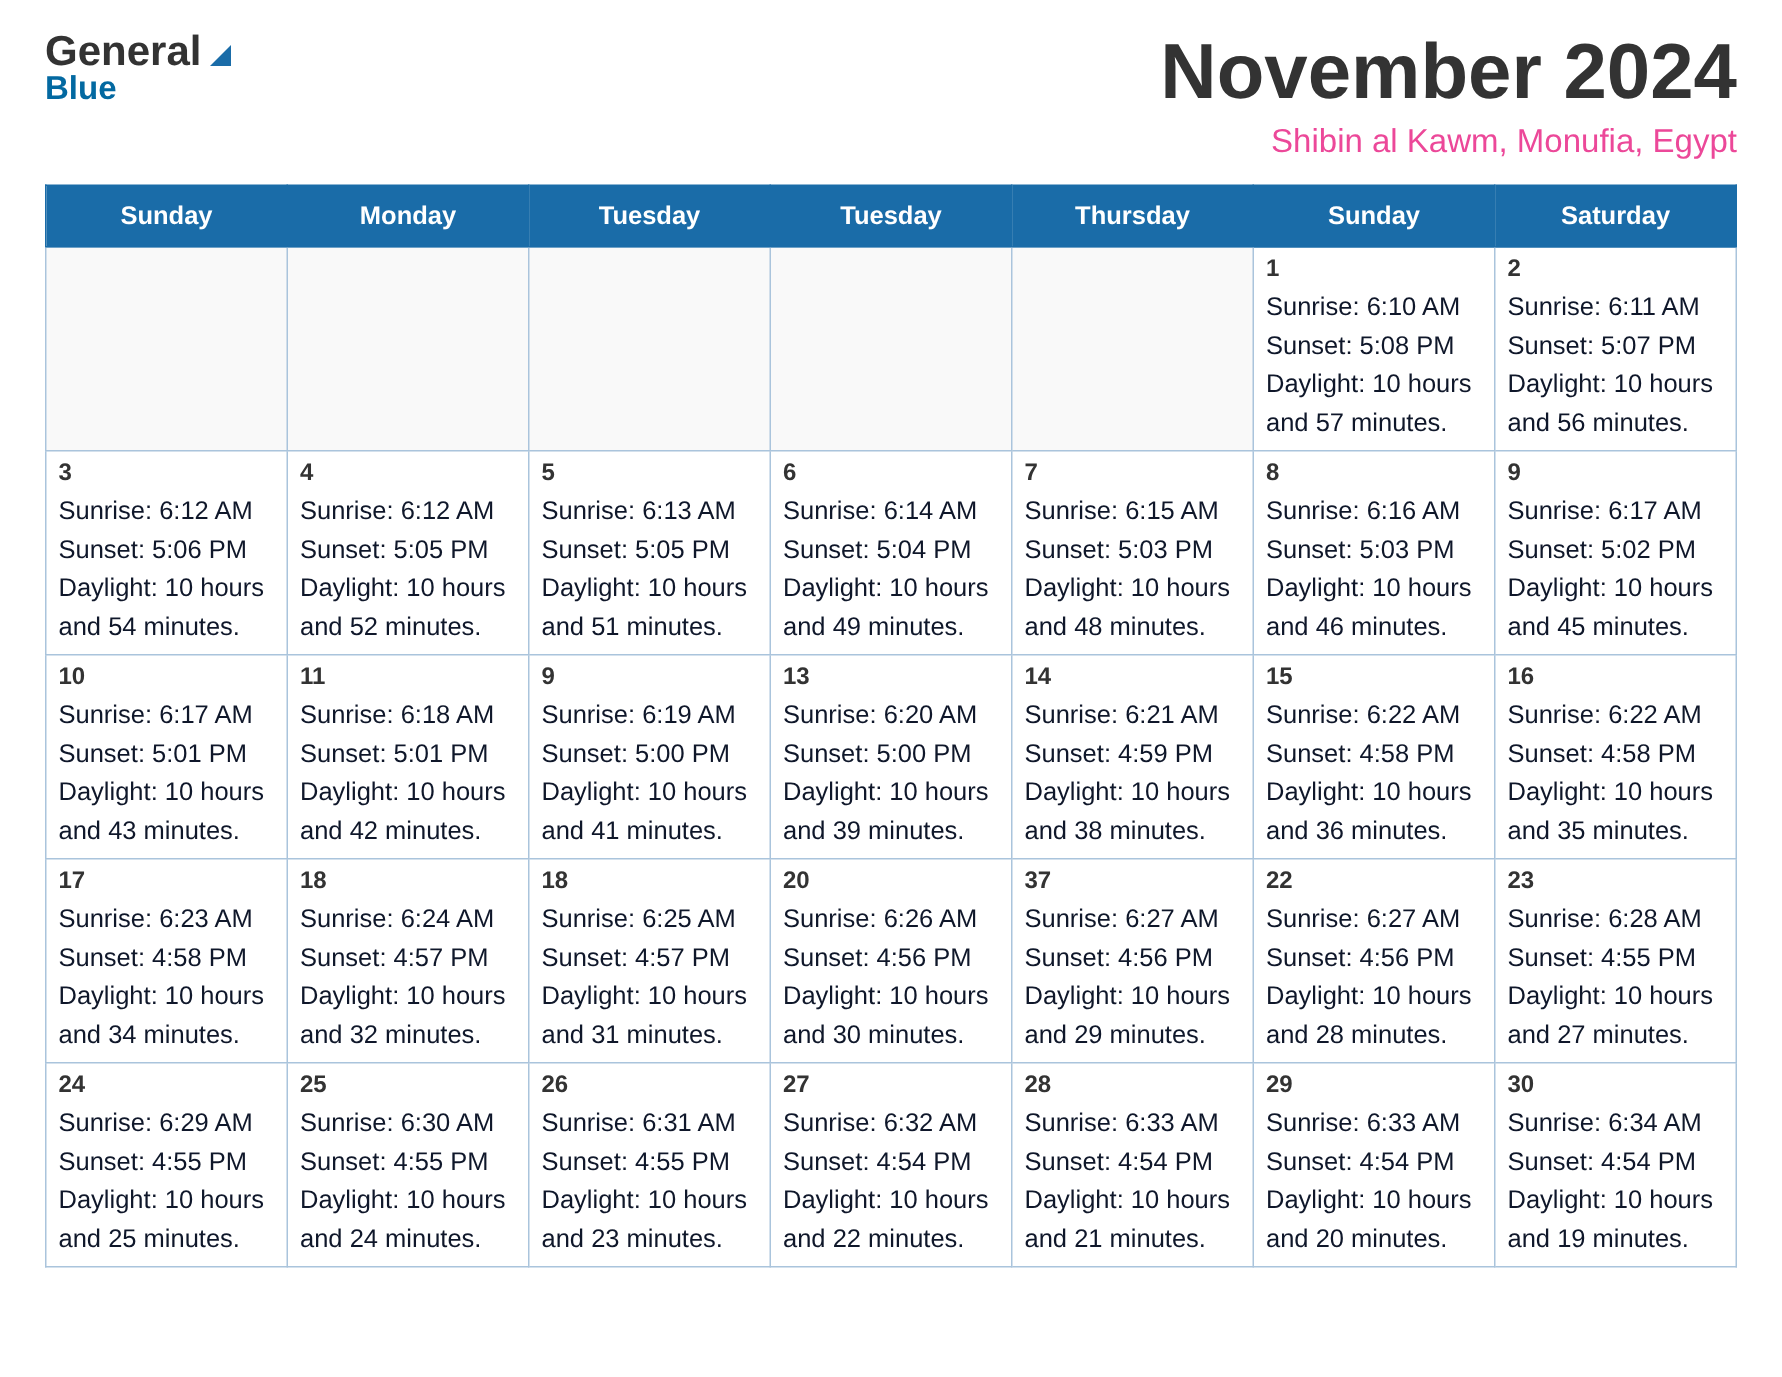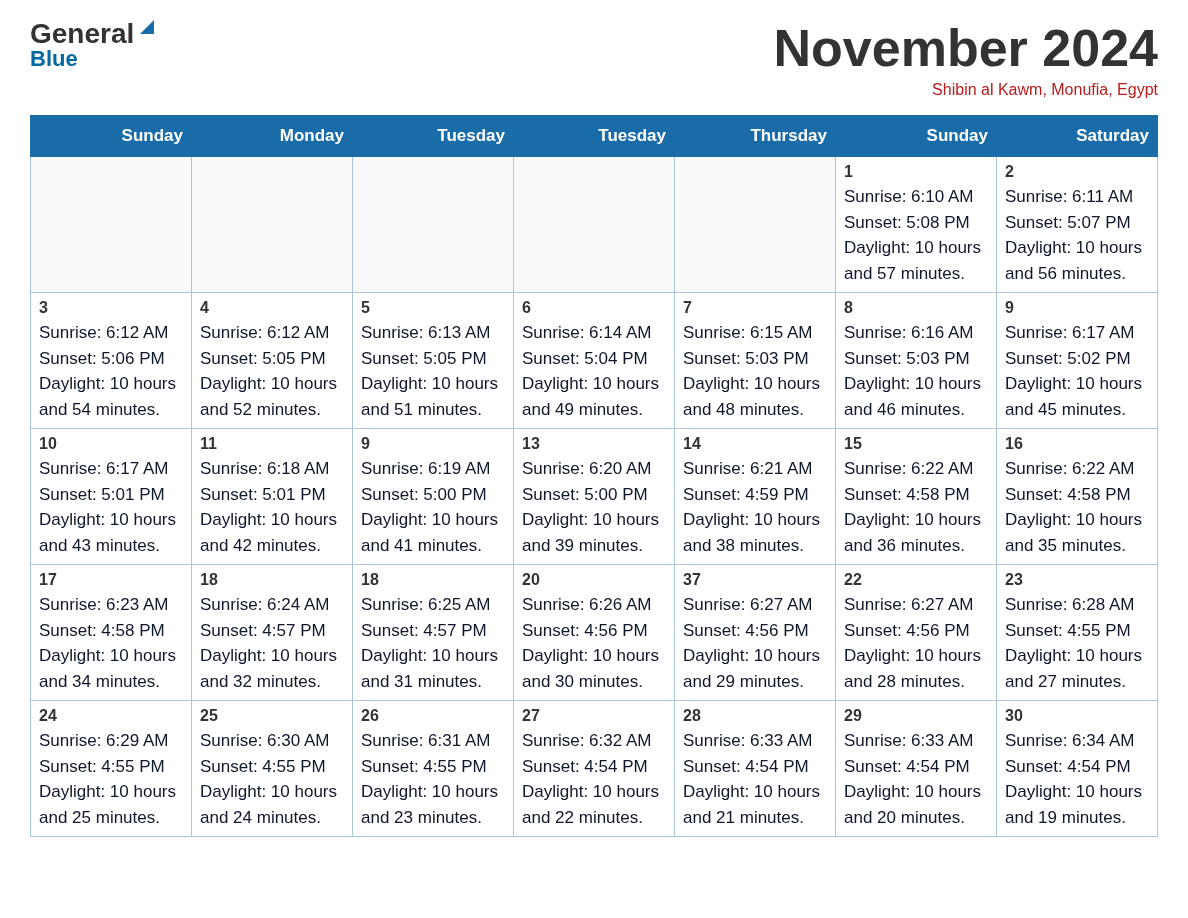--- a/index.html
+++ b/index.html
@@ -38,37 +38,37 @@
       text-align: right;
       margin-left: 19px;
     }
     .main-title {
       font-size: 52px;
       font-weight: bold;
       color: #333;
       line-height: 1.1;
     }
     .subtitle {
-      font-size: 16px;
-      color: #b91c1c;
+      font-size: 22px;
+      color: #ec4899;
       margin-top: 4px;
     }
     .calendar {
       width: 100%;
       border-collapse: collapse;
       border: 1px solid #1a6ca8;
     }
     .calendar thead tr th {
       background: #1a6ca8;
       color: #fff;
       font-size: 17px;
       font-weight: bold;
       padding: 10px 8px;
       border: 1px solid #1a6ca8;
-      text-align: right;
+      text-align: center;
     }
     .calendar tbody tr td {
       border: 1px solid #aac4dc;
       vertical-align: top;
       padding: 6px 8px;
       width: calc(100% / 7);
       height: 110px;
       font-size: 13px;
       color: #333;
     }
@@ -86,21 +86,21 @@
     }
     .empty-cell {
       background: #f9f9f9;
     }
   </style>
 </head>
 <body>
 
 <div class="header-area">
   <div class="logo-area">
-    <div style="display:flex; align-items:flex-start;">
+    <div style="display:flex; align-items:flex-end;">
       <span class="logo-text">General</span>
       <svg width="22" height="22" viewBox="0 0 22 22" style="margin-left:2px; margin-top:-4px;">
         <polygon points="4,18 18,18 18,4" fill="#1a6ca8"></polygon>
       </svg>
     </div>
     <div class="logo-blue">Blue</div>
   </div>
   <div class="title-area">
     <div class="main-title">November 2024</div>
     <div class="subtitle">Shibin al Kawm, Monufia, Egypt</div>

